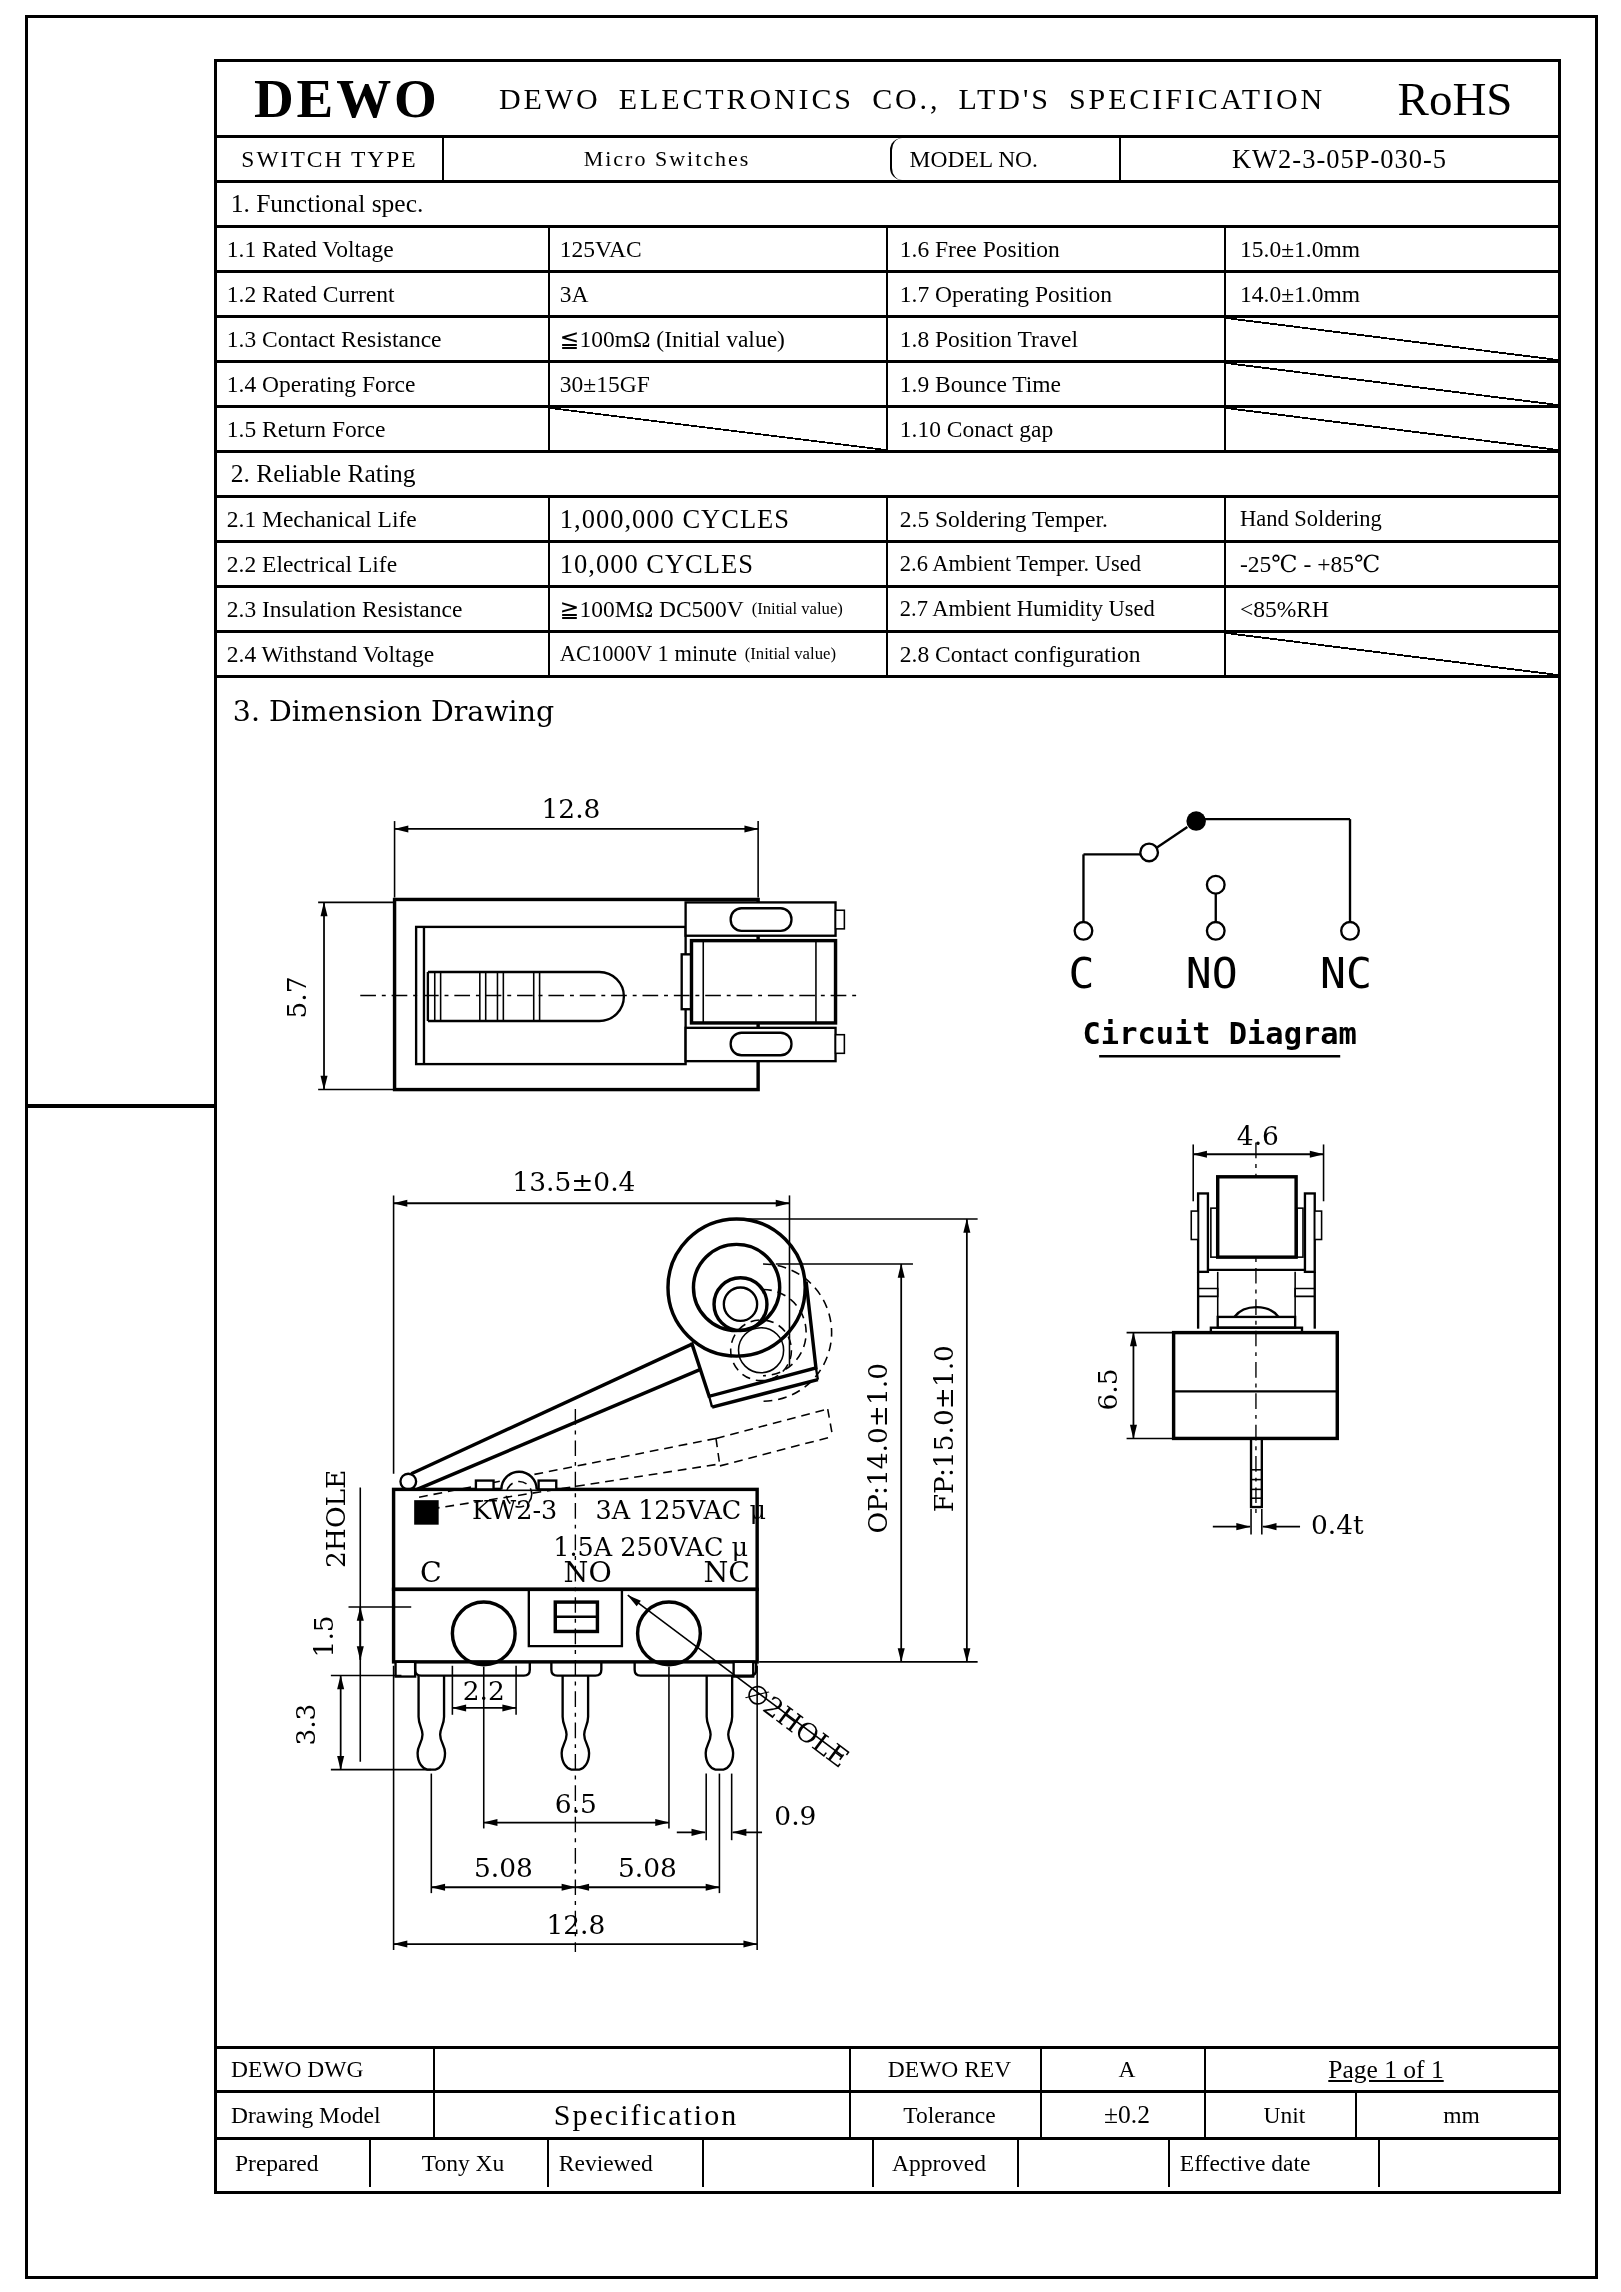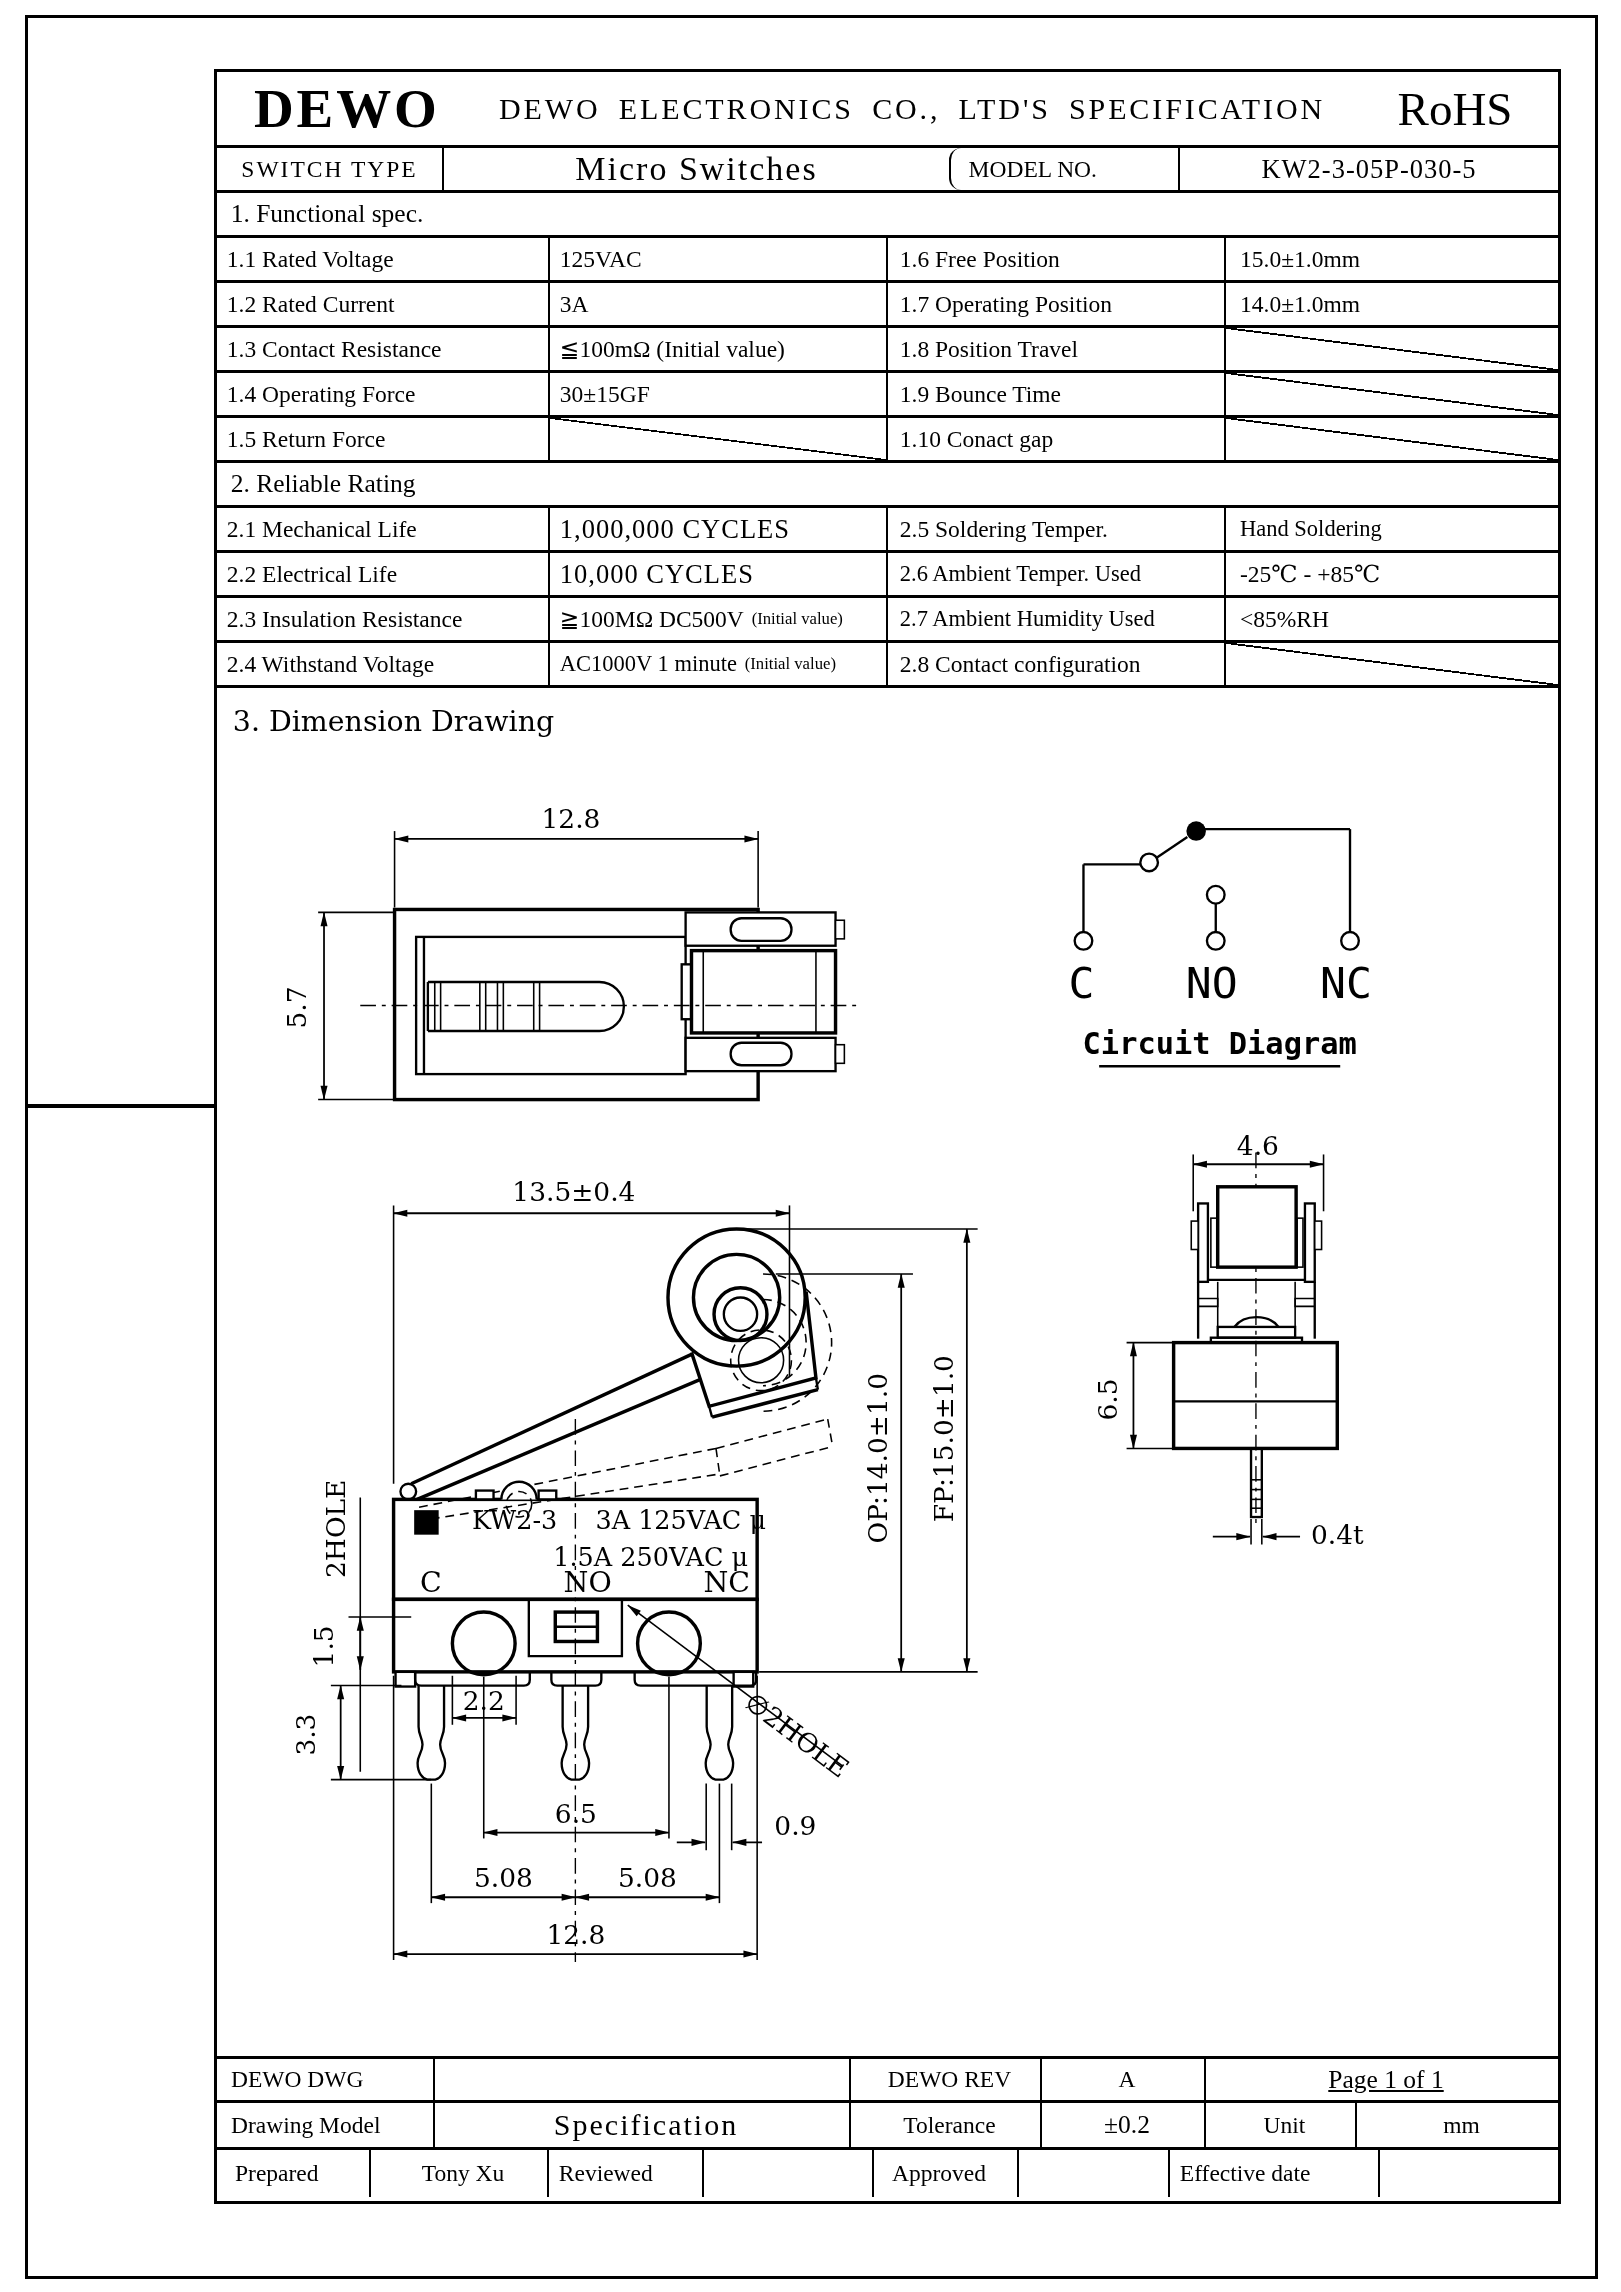--- a/index.html
+++ b/index.html
@@ -2,33 +2,33 @@
 <html><head>
 <meta charset="utf-8">
 <style>
   html,body{margin:0;padding:0;}
   body{width:1621px;height:2293px;position:relative;background:#fff;
        font-family:"Liberation Serif","DejaVu Serif","DejaVu Sans",serif;color:#000;}
   .abs{position:absolute;}
   
   #page-border{left:24.5px;top:14.7px;width:1573px;height:2264px;border:3.9px solid #000;box-sizing:border-box;}
   #fold-line{left:24.5px;top:1104px;width:189px;height:3.9px;background:#000;}
-  #frame{left:214px;top:69px;width:1347px;height:2135px;border:3.9px solid #000;box-sizing:border-box;}
+  #frame{left:214px;top:59px;width:1347px;height:2135px;border:3.9px solid #000;box-sizing:border-box;}
   
   .trow{display:flex;border-bottom:3.9px solid #000;box-sizing:border-box;align-items:stretch;}
   .c{box-sizing:border-box;display:flex;align-items:center;font-size:23.5px;overflow:hidden;white-space:nowrap;}
   .bl{border-left:2.9px solid #000;}
   
   #hrow1{height:76px;}
   #hrow1 .logo{width:255px;font-size:55px;font-weight:bold;letter-spacing:2.9px;padding-left:37px;}
   #hrow1 .company{flex:1;font-size:30px;letter-spacing:2.9px;word-spacing:7.8px;justify-content:center;}
   #hrow1 .rohs{width:206px;font-size:47px;justify-content:center;}
   #hrow2{height:45px;}
   #hrow2 .c1{width:225px;justify-content:center;letter-spacing:2px;}
-  #hrow2 .c2{width:507px;justify-content:center;font-size:34px;letter-spacing:2px;}
+  #hrow2 .c2{width:448px;justify-content:center;font-size:22px;letter-spacing:2px;}
   #hrow2 .c3{width:229px;padding-left:17.6px;border-radius:12px;}
   #hrow2 .c4{flex:1;justify-content:center;font-size:26.5px;letter-spacing:1px;}
   
   .sec-title{height:45px;display:flex;align-items:center;font-size:25.5px;padding-left:13.7px;
              border-bottom:3.9px solid #000;box-sizing:border-box;}
   
   .spec .c1{width:331px;padding-left:9.8px;}
   .spec .c2{width:338px;padding-left:9.8px;}
   .spec .c3{width:338px;padding-left:11.8px;}
   .spec .c4{flex:1;padding-left:14px;}

